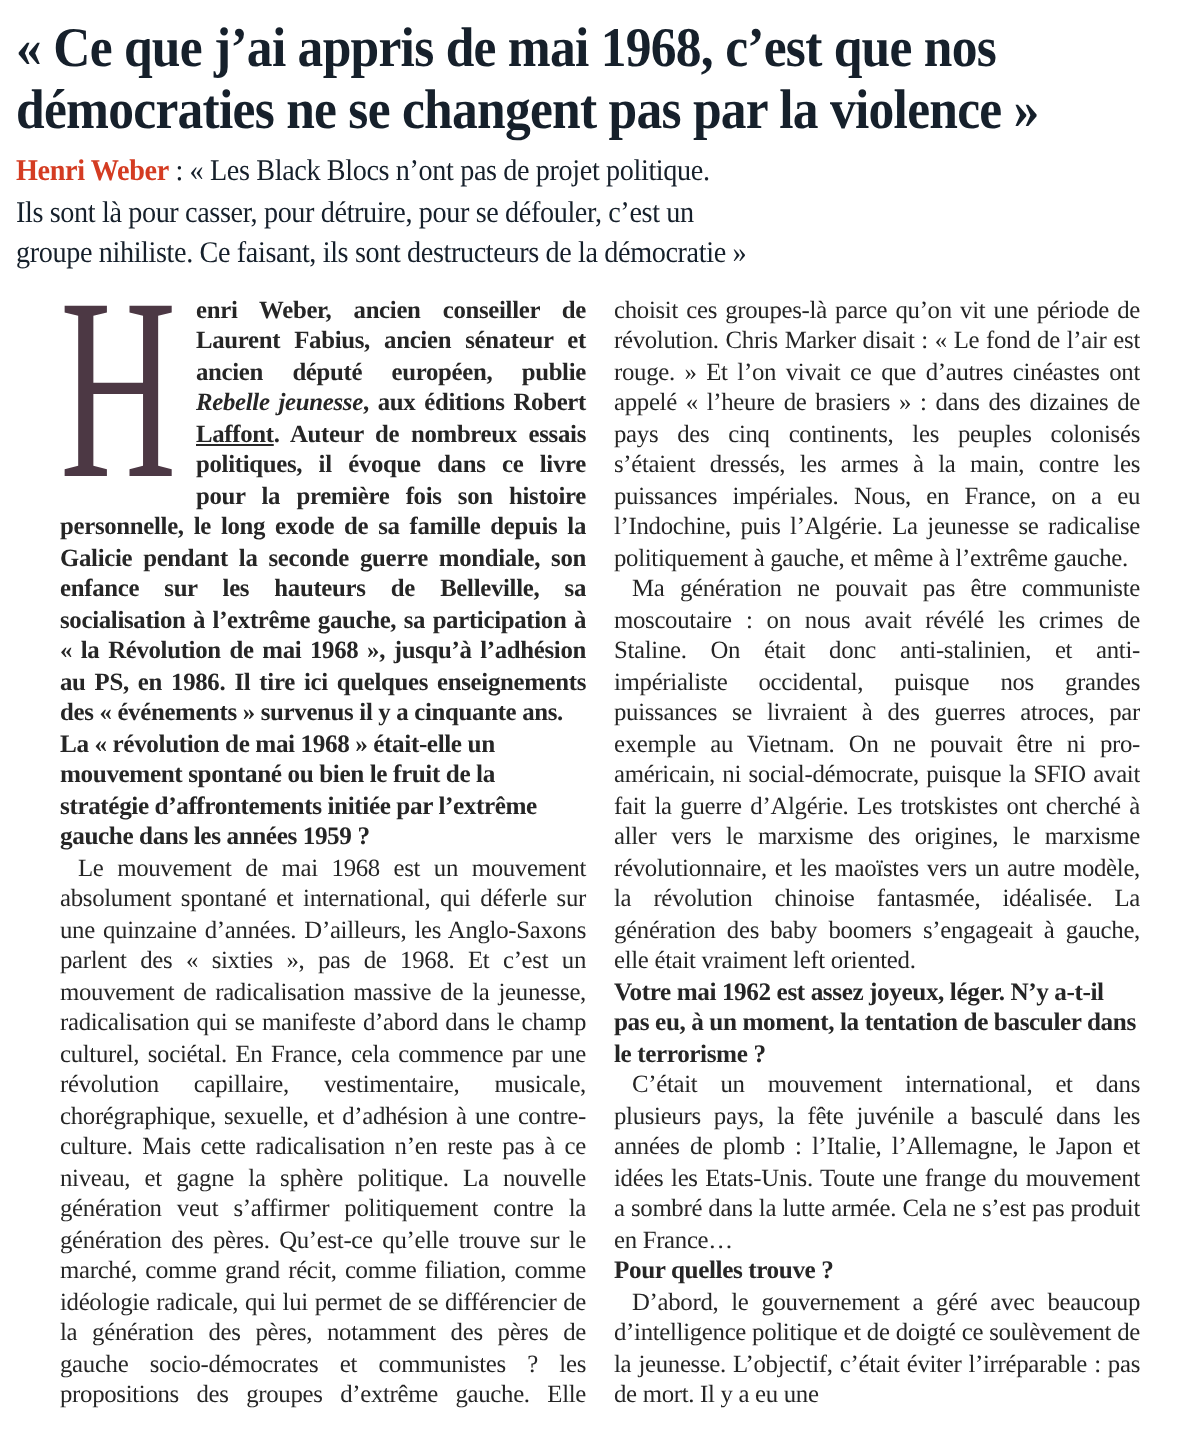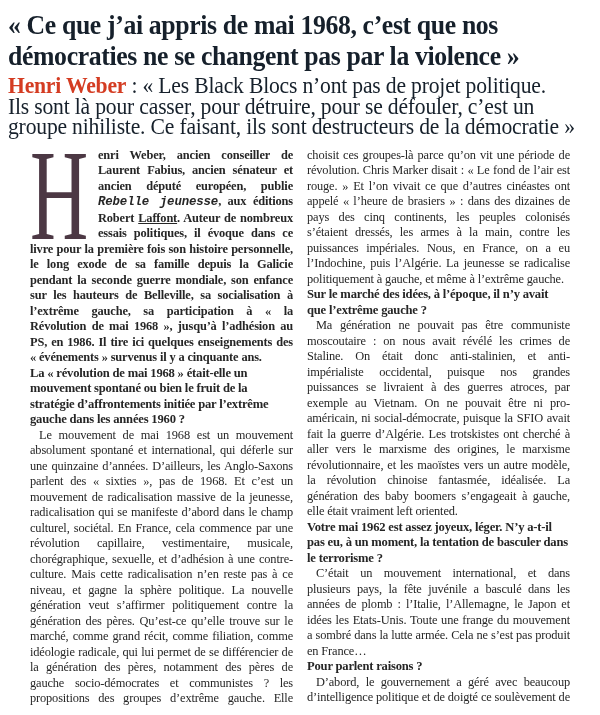--- a/index.html
+++ b/index.html
@@ -24,21 +24,21 @@
     display: block;
     white-space: nowrap;
     transform: scaleX(0.92);
     transform-origin: 0 50%;
   }
 
   
   .standfirst {
     margin: 5px 8px 0 8px;
     color: #16202b;
-    font-size: 23px;
+    font-size: 15px;
     line-height: 20.5px;
     letter-spacing: -0.2px;
   }
   .standfirst .sf-line {
     display: block;
     white-space: nowrap;
     transform: scaleX(0.94);
     transform-origin: 0 50%;
   }
   .speaker { color: #d43c22; font-weight: bold; }
@@ -68,21 +68,21 @@
   }
   .dc-glyph {
     display: block;
     color: #4c3844;
     font-weight: normal;
     font-size: 130px;
     line-height: 93px;
     transform: scaleX(0.62);
     transform-origin: 0 50%;
   }
-  .book-title { font-style: italic; font-family: Liberation Mono, monospace; }
+  .book-title { font-style: italic; }
   .link-underline { color: inherit; text-decoration: underline; cursor: pointer; }
 
   .q {
     font-weight: bold;
     font-size: 12.6px;
     line-height: 15.5px;
     margin: 9px 0 0 0;
     text-align: left;
     letter-spacing: -0.2px;
   }
@@ -104,27 +104,26 @@
     <span class="sf-line">Ils sont là pour casser, pour détruire, pour se défouler, c’est un</span>
     <span class="sf-line">groupe nihiliste. Ce faisant, ils sont destructeurs de la démocratie »</span>
   </div>
 
   <div class="body-cols">
 
     <p class="intro"><span class="dropcap">
           <span class="dc-glyph">H</span>
         </span><span>enri Weber, ancien conseiller de Laurent Fabius, ancien sénateur et ancien député européen, publie </span><span class="book-title">Rebelle jeunesse</span><span>, aux éditions Robert </span><span class="link-underline">Laffont</span><span>. Auteur de nombreux essais politiques, il évoque dans ce livre pour la première fois son histoire personnelle, le long exode de sa famille depuis la Galicie pendant la seconde guerre mondiale, son enfance sur les hauteurs de Belleville, sa socialisation à l’extrême gauche, sa participation à « la Révolution de mai 1968 », jusqu’à l’adhésion au PS, en 1986. Il tire ici quelques enseignements des « événements » survenus il y a cinquante ans.</span></p>
 
-    <p class="q">La « révolution de mai 1968 » était-elle un mouvement spontané ou bien le fruit de la stratégie d’affrontements initiée par l’extrême gauche dans les années 1960 ?</p>
+    <p class="q">La « révolution de mai 1968 » était-elle un mouvement spontané ou bien le fruit de la stratégie d’affrontements initiée par l’extrême gauche dans les années 1959 ?</p>
     <p class="a">Le mouvement de mai 1968 est un mouvement absolument spontané et international, qui déferle sur une quinzaine d’années. D’ailleurs, les Anglo-Saxons parlent des « sixties », pas de 1968. Et c’est un mouvement de radicalisation massive de la jeunesse, radicalisation qui se manifeste d’abord dans le champ culturel, sociétal. En France, cela commence par une révolution capillaire, vestimentaire, musicale, chorégraphique, sexuelle, et d’adhésion à une contre-culture. Mais cette radicalisation n’en reste pas à ce niveau, et gagne la sphère politique. La nouvelle génération veut s’affirmer politiquement contre la génération des pères. Qu’est-ce qu’elle trouve sur le marché, comme grand récit, comme filiation, comme idéologie radicale, qui lui permet de se différencier de la génération des pères, notamment des pères de gauche socio-démocrates et communistes ? les propositions des groupes d’extrême gauche. Elle choisit ces groupes-là parce qu’on vit une période de révolution. Chris Marker disait : « Le fond de l’air est rouge. » Et l’on vivait ce que d’autres cinéastes ont appelé « l’heure de brasiers » : dans des dizaines de pays des cinq continents, les peuples colonisés s’étaient dressés, les armes à la main, contre les puissances impériales. Nous, en France, on a eu l’Indochine, puis l’Algérie. La jeunesse se radicalise politiquement à gauche, et même à l’extrême gauche.</p>
 
-    <p class="q">Sur le marché des idées, à l’époque, il n’y avait que l’extrême gauche ?</p>
     <p class="a"><span>Ma génération ne pouvait pas être communiste moscoutaire : on nous avait révélé les crimes de Staline. On était donc anti-stalinien, et anti-impérialiste occidental, puisque nos grandes puissances se livraient à des guerres atroces, par exemple au Vietnam. On ne pouvait être ni pro-américain, ni social-démocrate, puisque la SFIO avait fait la guerre d’Algérie. Les trotskistes ont cherché à aller vers le marxisme des origines, le marxisme révolutionnaire, et les maoïstes vers un autre modèle, la révolution chinoise fantasmée, idéalisée. La génération des baby boomers s’engageait à gauche, elle était vraiment </span><span class="em">left oriented</span><span>.</span></p>
 
     <p class="q">Votre mai 1962 est assez joyeux, léger. N’y a-t-il pas eu, à un moment, la tentation de basculer dans le terrorisme ?</p>
     <p class="a">C’était un mouvement international, et dans plusieurs pays, la fête juvénile a basculé dans les années de plomb : l’Italie, l’Allemagne, le Japon et idées les Etats-Unis. Toute une frange du mouvement a sombré dans la lutte armée. Cela ne s’est pas produit en France…</p>
 
-    <p class="q">Pour parlent raisons ?</p>
+    <p class="q">Pour quelles trouve ?</p>
     <p class="a">D’abord, le gouvernement a géré avec beaucoup d’intelligence politique et de doigté ce soulèvement de la jeunesse. L’objectif, c’était éviter l’irréparable : pas de mort. Il y a eu une</p>
 
   </div>
 
 </div>
 
 </body></html>

